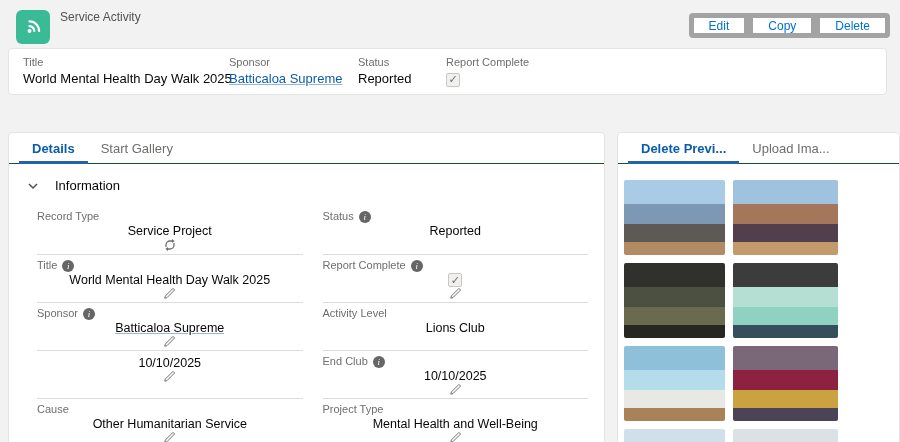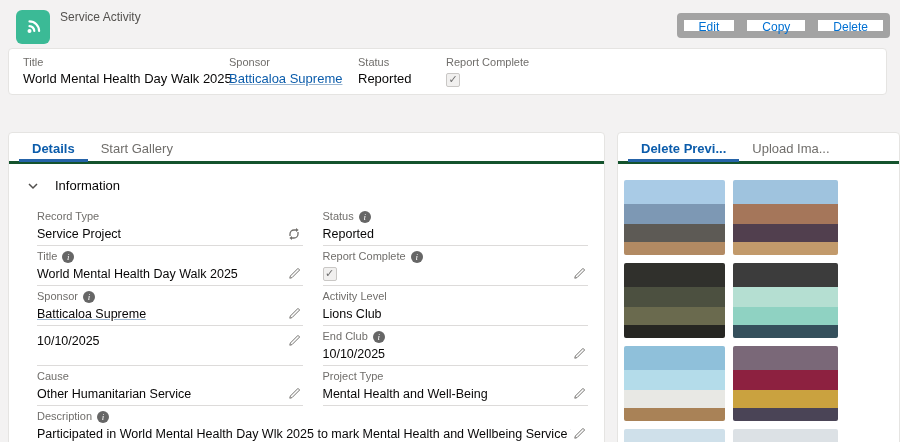--- a/index.html
+++ b/index.html
@@ -16,21 +16,21 @@
   .entity-icon {
     width: 34px; height: 34px; border-radius: 6px;
     display: flex; align-items: center; justify-content: center;
     margin-right: 10px; flex-shrink: 0;
   }
   .entity-text .e-label { font-size: 12px; color: #54524f; }
   .entity-text .e-name  { font-size: 16px; color: #080707; margin-top: 1px; }
 
   .header-actions { position: absolute; top: 13px; right: 10px; display: flex; }
   .btn {
-    background: #fff; border: 7px solid #a3a3a3; color: #0070d2;
+    background: #fff; border: 5px solid #a3a3a3; color: #0070d2;
     font-size: 12px; font-family: inherit; height: 25px; padding: 0 15px;
     cursor: pointer; margin-left: -1px;
   }
   .btn:first-child { border-radius: 4px 0 0 4px; margin-left: 0; }
   .btn:last-child  { border-radius: 0 4px 4px 0; }
 
   
   .highlights-card {
     margin: 4px 13px 0 8px; background: #fff;
     border: 1px solid #e5e4e2; border-radius: 4px;
@@ -46,38 +46,38 @@
 
   
   .main { position: absolute; top: 132px; left: 8px; right: 0; display: flex; align-items: flex-start; }
   .card {
     background: #fff; border: 1px solid #e5e4e2; border-radius: 4px 4px 0 0;
     height: 330px; overflow: hidden;
   }
   .card.left  { width: 597px; margin-right: 12px; }
   .card.right { flex: 1; min-width: 283px; }
 
-  .tab-bar { display: flex; border-bottom: 3px solid #14532d; padding: 0 10px; height: 31px; }
+  .tab-bar { display: flex; border-bottom: 1px solid #14532d; padding: 0 10px; height: 31px; }
   .tab {
     font-size: 13px; color: #706e6b; padding: 8px 13px 6px;
     cursor: pointer; margin-bottom: -1px; white-space: nowrap;
   }
   .tab.active { color: #0b5cab; font-weight: 700; border-bottom: 3px solid #2563a8; }
 
   
   .details-body { padding: 14px 16px 0 16px; }
   .section-head { display: flex; align-items: center; gap: 16px; font-size: 13px; color: #080707; cursor: pointer; padding-left: 2px; }
   .form-grid {
     margin-top: 13px; padding-left: 12px;
     display: grid; grid-template-columns: 1fr 1fr; column-gap: 20px;
   }
   .field { border-bottom: 1px solid #dddbda; padding: 4px 0 2px; min-height: 33px; }
   .field.full { grid-column: 1 / 3; }
   .f-label { font-size: 11px; color: #706e6b; display: flex; align-items: center; gap: 5px; line-height: 13px; }
-  .f-value-row { display: flex; align-items: center; justify-content: space-between; min-height: 19px; margin-top: 1px; }
+  .f-value-row { display: flex; align-items: center; justify-content: space-between; min-height: 19px; margin-top: 1px; flex-direction: column; }
   .f-value { font-size: 12.5px; color: #080707; white-space: nowrap; overflow: hidden; }
 
   .info-icon {
     width: 12px; height: 12px; border-radius: 50%; background: #666;
     color: #fff; font-size: 9px; line-height: 12px; text-align: center;
     font-family: "Liberation Serif", serif; font-style: italic; flex-shrink: 0;
   }
   .info-icon::after { content: "i"; }
 
   .icon-btn { background: none; border: none; cursor: pointer; padding: 0 2px; display: flex; align-items: center; }

